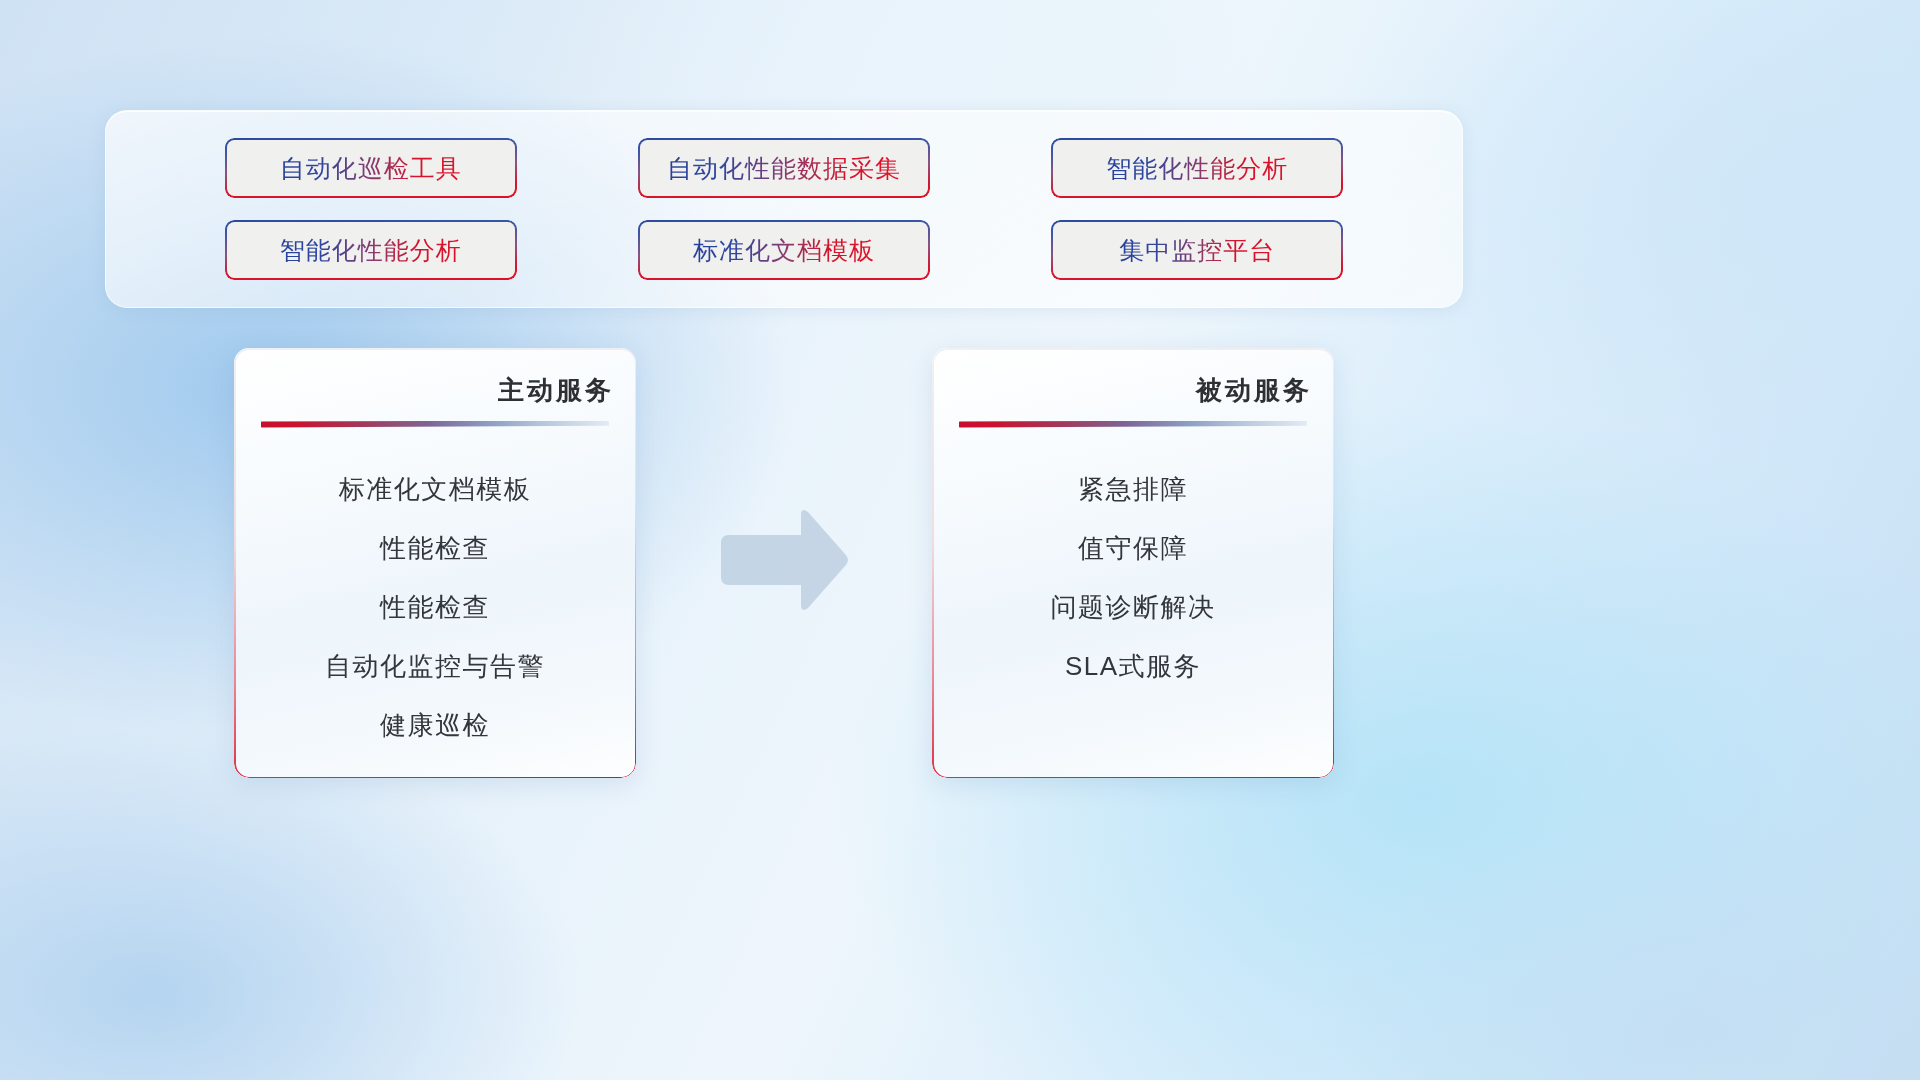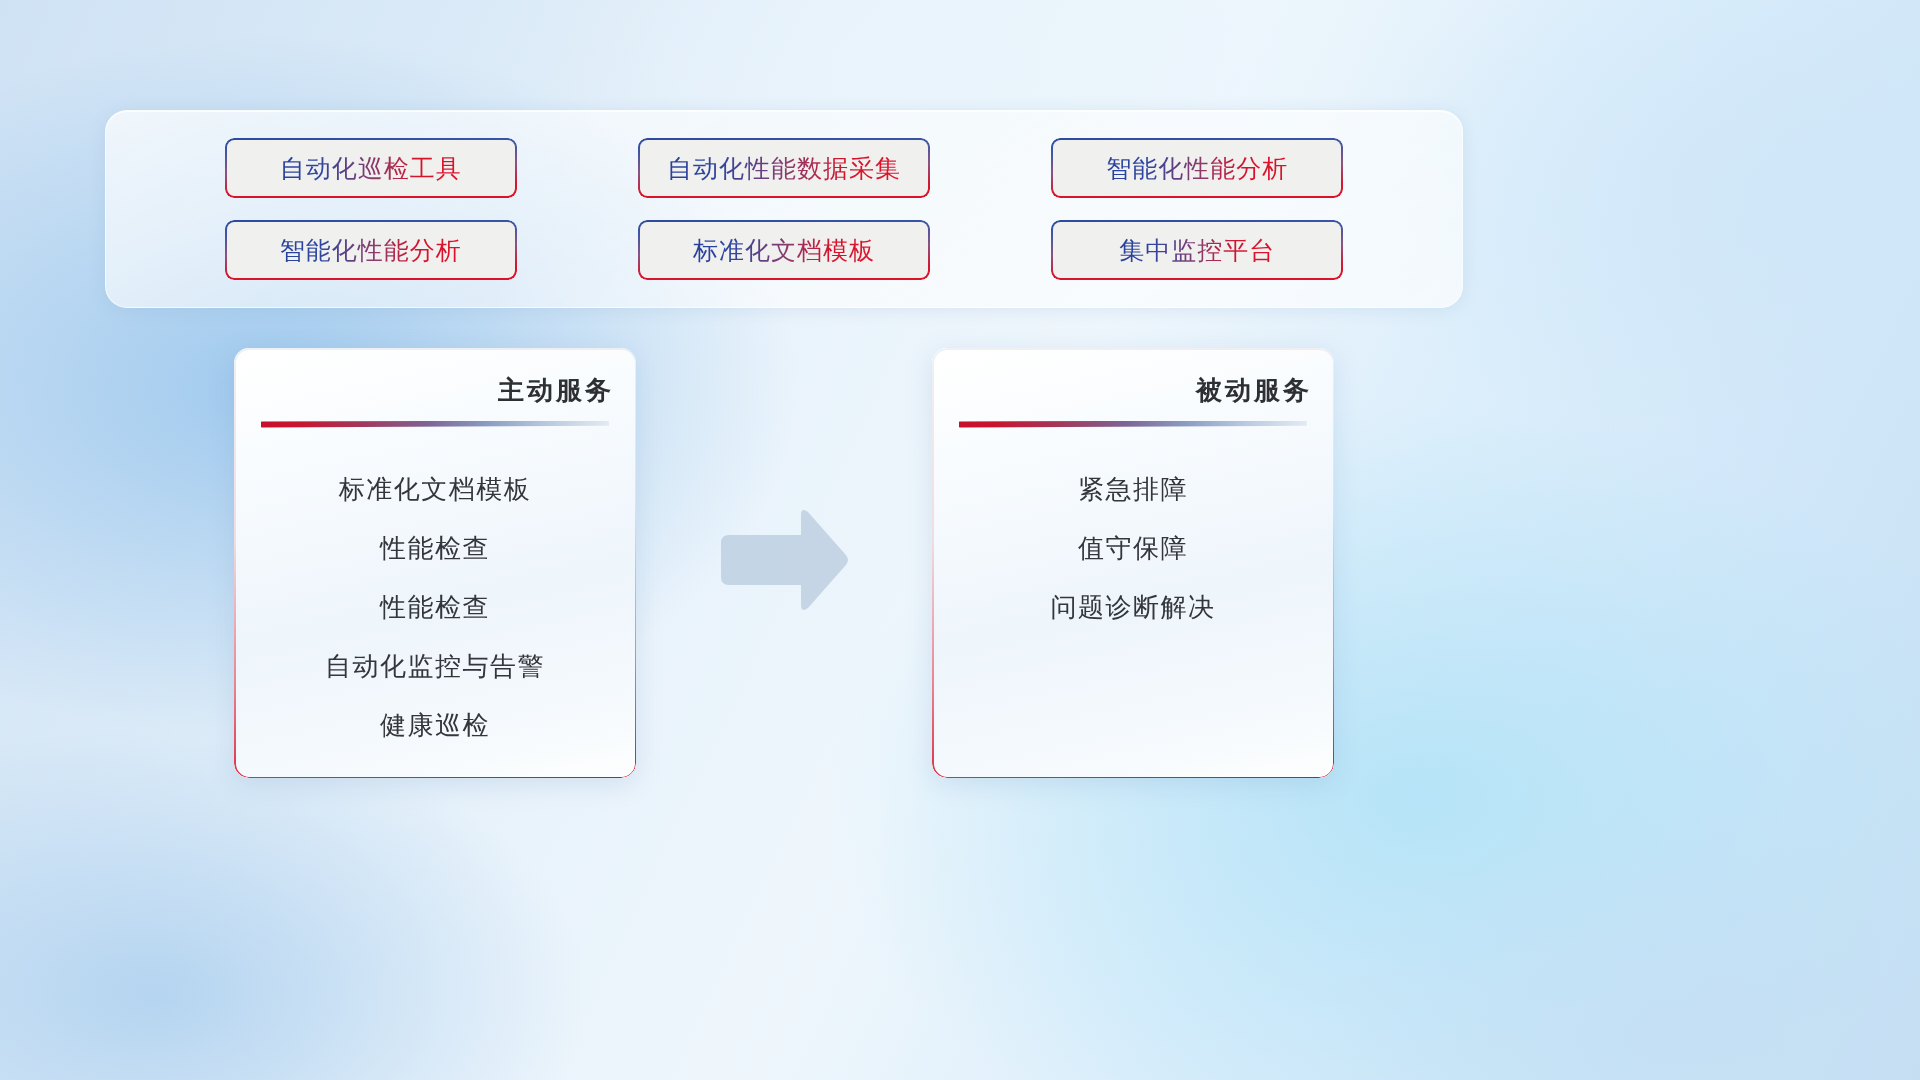--- a/index.html
+++ b/index.html
@@ -175,15 +175,16 @@
 </div>
 
 <div class="card card-right">
   <div class="card-inner">
     <div class="card-title">被动服务</div>
     <div class="card-rule"></div>
     <div class="card-list">
       <div class="card-item">紧急排障</div>
       <div class="card-item">值守保障</div>
       <div class="card-item">问题诊断解决</div>
+      <div class="card-item">SLA式服务</div>
     </div>
   </div>
 </div>
 
 </body></html>

